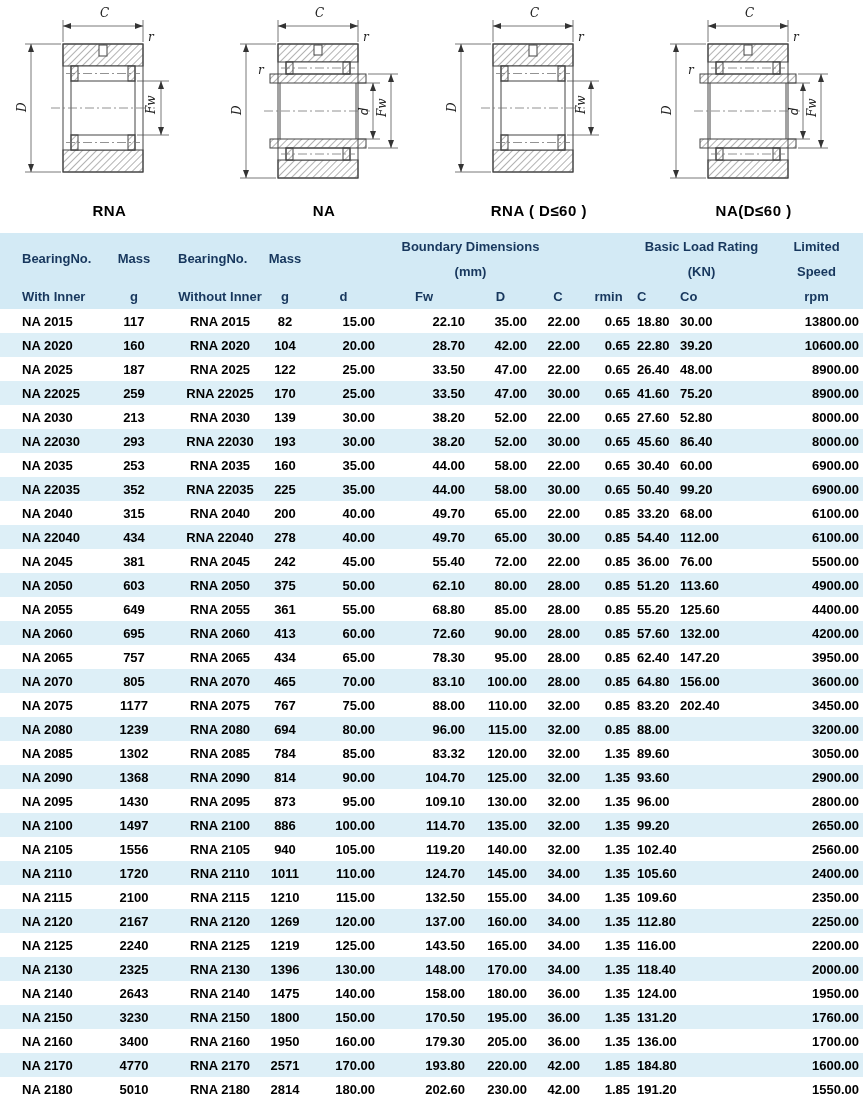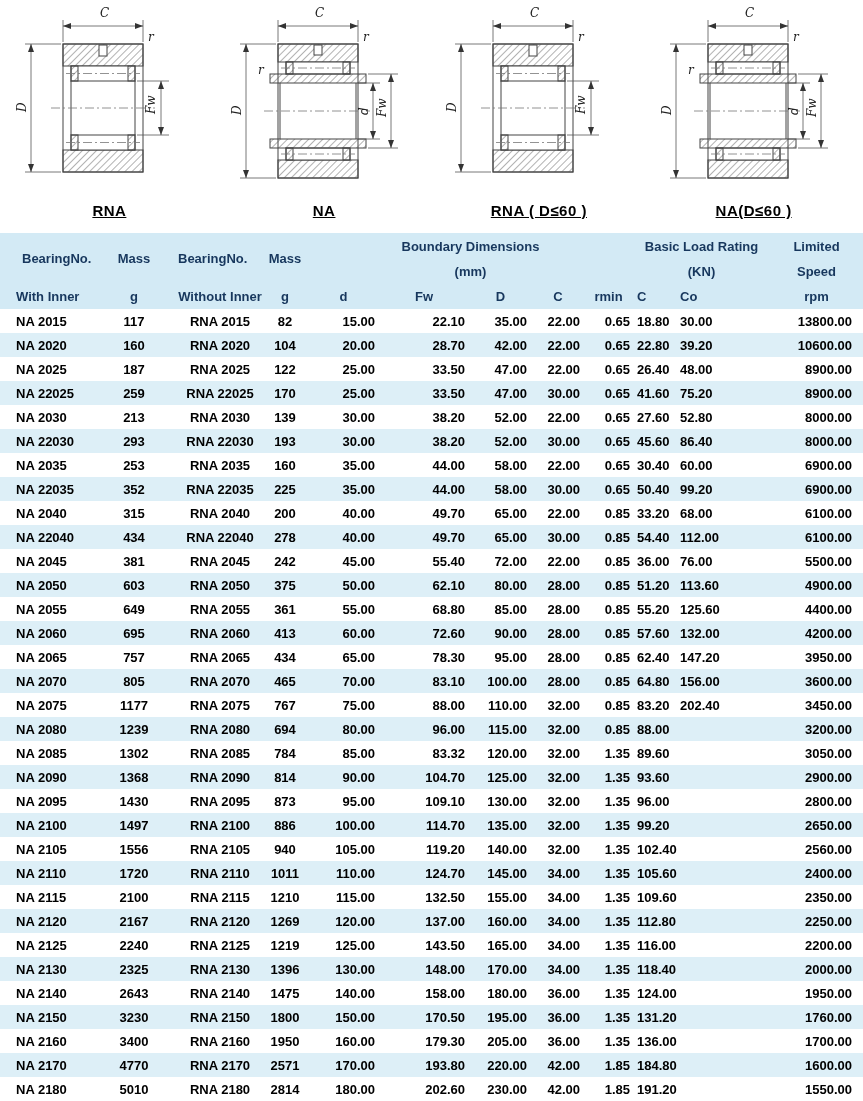--- a/index.html
+++ b/index.html
@@ -10,50 +10,50 @@
     --line:#444;
   }
   *{box-sizing:border-box;margin:0;padding:0;}
   body{background:#fff;font-family:"Liberation Sans",sans-serif;}
   .page{width:863px;height:1101px;background:#fff;overflow:hidden;}
 
   
   .diagrams{height:233px;display:flex;justify-content:space-around;align-items:flex-start;padding:4px 2px 0 2px;}
   .diagram{width:210px;display:flex;flex-direction:column;align-items:center;}
   .diagram svg{display:block;}
-  .diagram-label{font-size:15px;font-weight:bold;color:#000;margin-top:2px;text-align:center;letter-spacing:0.5px;text-decoration:underline;}
+  .diagram-label{font-size:15px;font-weight:bold;color:#000;margin-top:2px;text-align:center;letter-spacing:0.5px;}
   .dimtext{font-family:"DejaVu Serif",serif;font-style:italic;font-size:12px;fill:#222;}
   .thin{stroke:#555;stroke-width:0.8;fill:none;}
   .edge{stroke:var(--line);stroke-width:1;fill:none;}
   .cl{stroke:#777;stroke-width:0.8;stroke-dasharray:9 3 2 3;fill:none;}
 
   
   table.spec{width:863px;border-collapse:collapse;table-layout:fixed;}
   table.spec th,table.spec td{font-weight:bold;overflow:visible;white-space:nowrap;vertical-align:middle;}
   thead th{background:var(--header-bg);color:var(--header-text);font-size:13px;}
   thead tr.grp1 th{height:26px;}
   thead tr.grp2 th{height:24px;}
   thead tr.sub th{height:26px;}
   tbody td{color:var(--row-text);font-size:13px;height:24px;}
   tbody tr:nth-child(even){background:var(--row-alt-bg);}
   tbody tr:nth-child(odd){background:#ffffff;}
 
   
-  td:nth-child(1),tr.sub th:nth-child(1){text-align:left;padding-left:16px;}
+  td:nth-child(1),tr.sub th:nth-child(1){text-align:left;padding-left:22px;}
   td:nth-child(2),tr.sub th:nth-child(2){text-align:center;}
   td:nth-child(3),tr.sub th:nth-child(3){text-align:center;padding-left:20px;}
   td:nth-child(4),tr.sub th:nth-child(4){text-align:center;}
   td:nth-child(5){text-align:right;padding-right:4px;}
   td:nth-child(6){text-align:right;padding-right:4px;}
   td:nth-child(7){text-align:right;padding-right:5px;}
   td:nth-child(8){text-align:right;padding-right:4px;}
   td:nth-child(9){text-align:right;padding-right:3px;}
   td:nth-child(10),tr.sub th:nth-child(10){text-align:left;padding-left:4px;}
   td:nth-child(11),tr.sub th:nth-child(11){text-align:left;}
-  td:nth-child(12){text-align:right;padding-right:11px;}
+  td:nth-child(12){text-align:right;padding-right:4px;}
   tr.sub th:nth-child(5),tr.sub th:nth-child(6),tr.sub th:nth-child(7),
   tr.sub th:nth-child(8),tr.sub th:nth-child(9),tr.sub th:nth-child(12){text-align:center;}
   thead th.span-head{text-align:center;}
   thead th.stack1{text-align:left;padding-left:22px;}
   thead th.stack3{text-align:left;padding-left:20px;}
   thead th.stack2,thead th.stack4{text-align:center;}
 </style>
 </head>
 <body>
 

